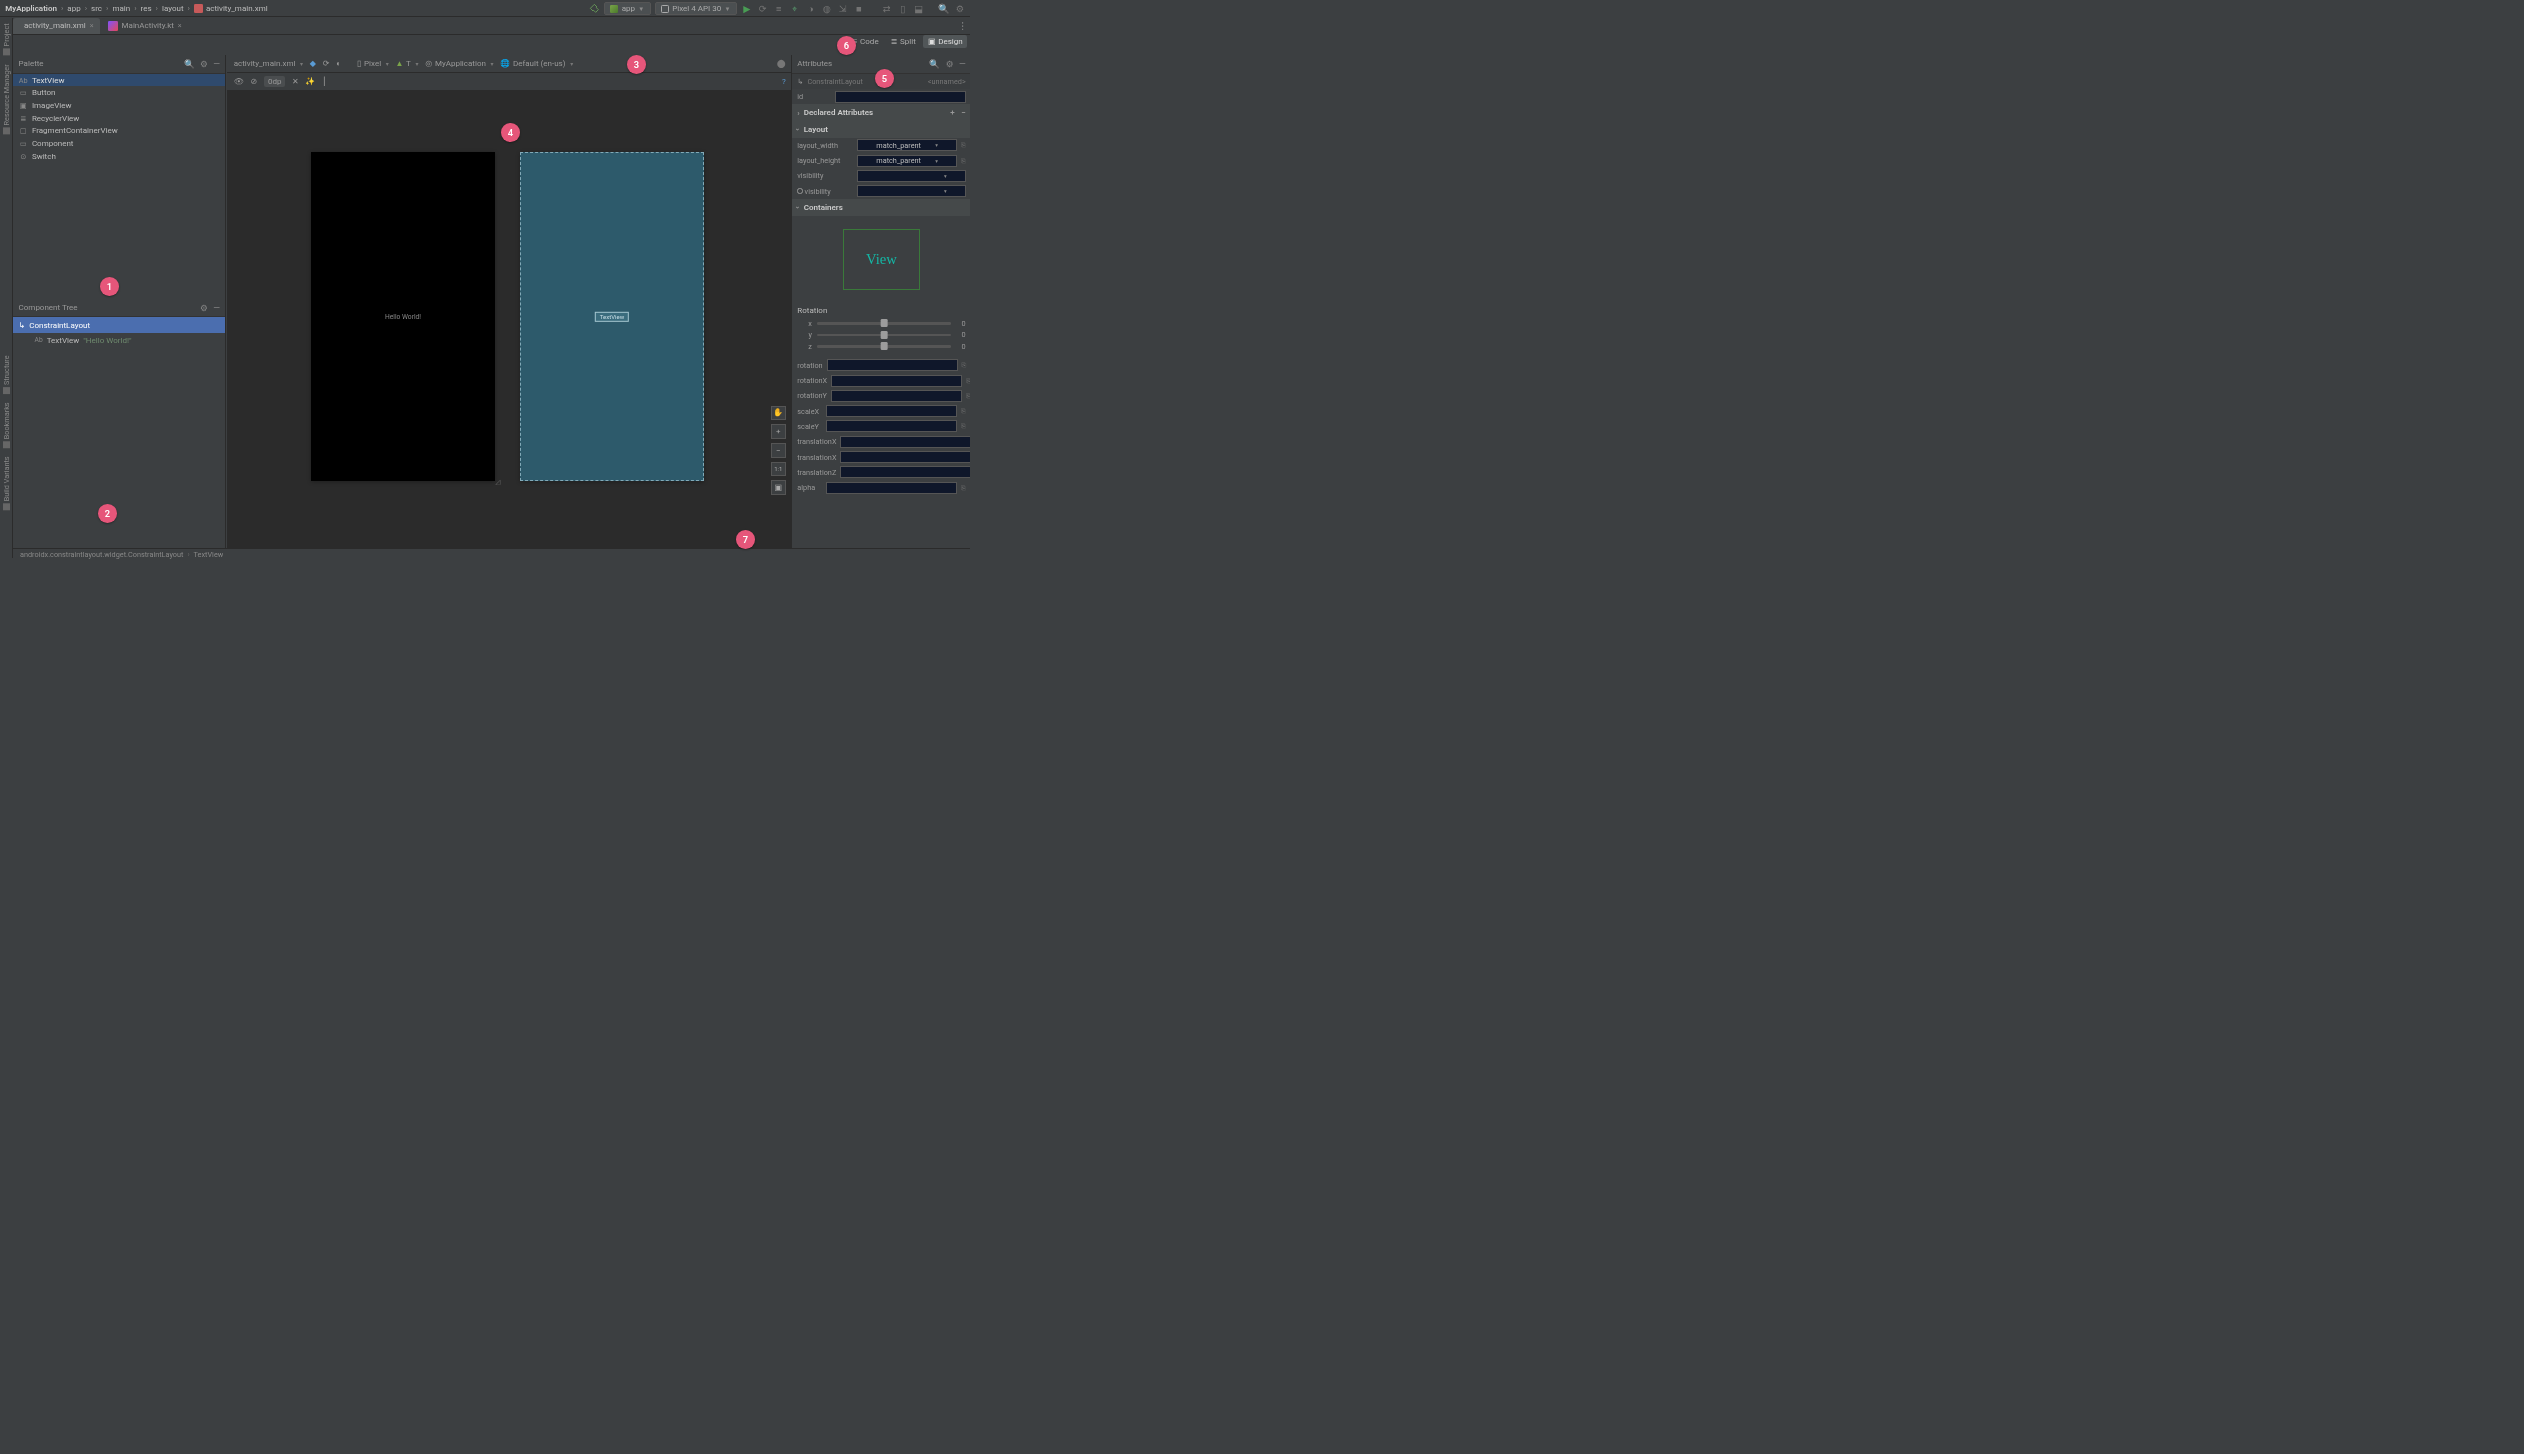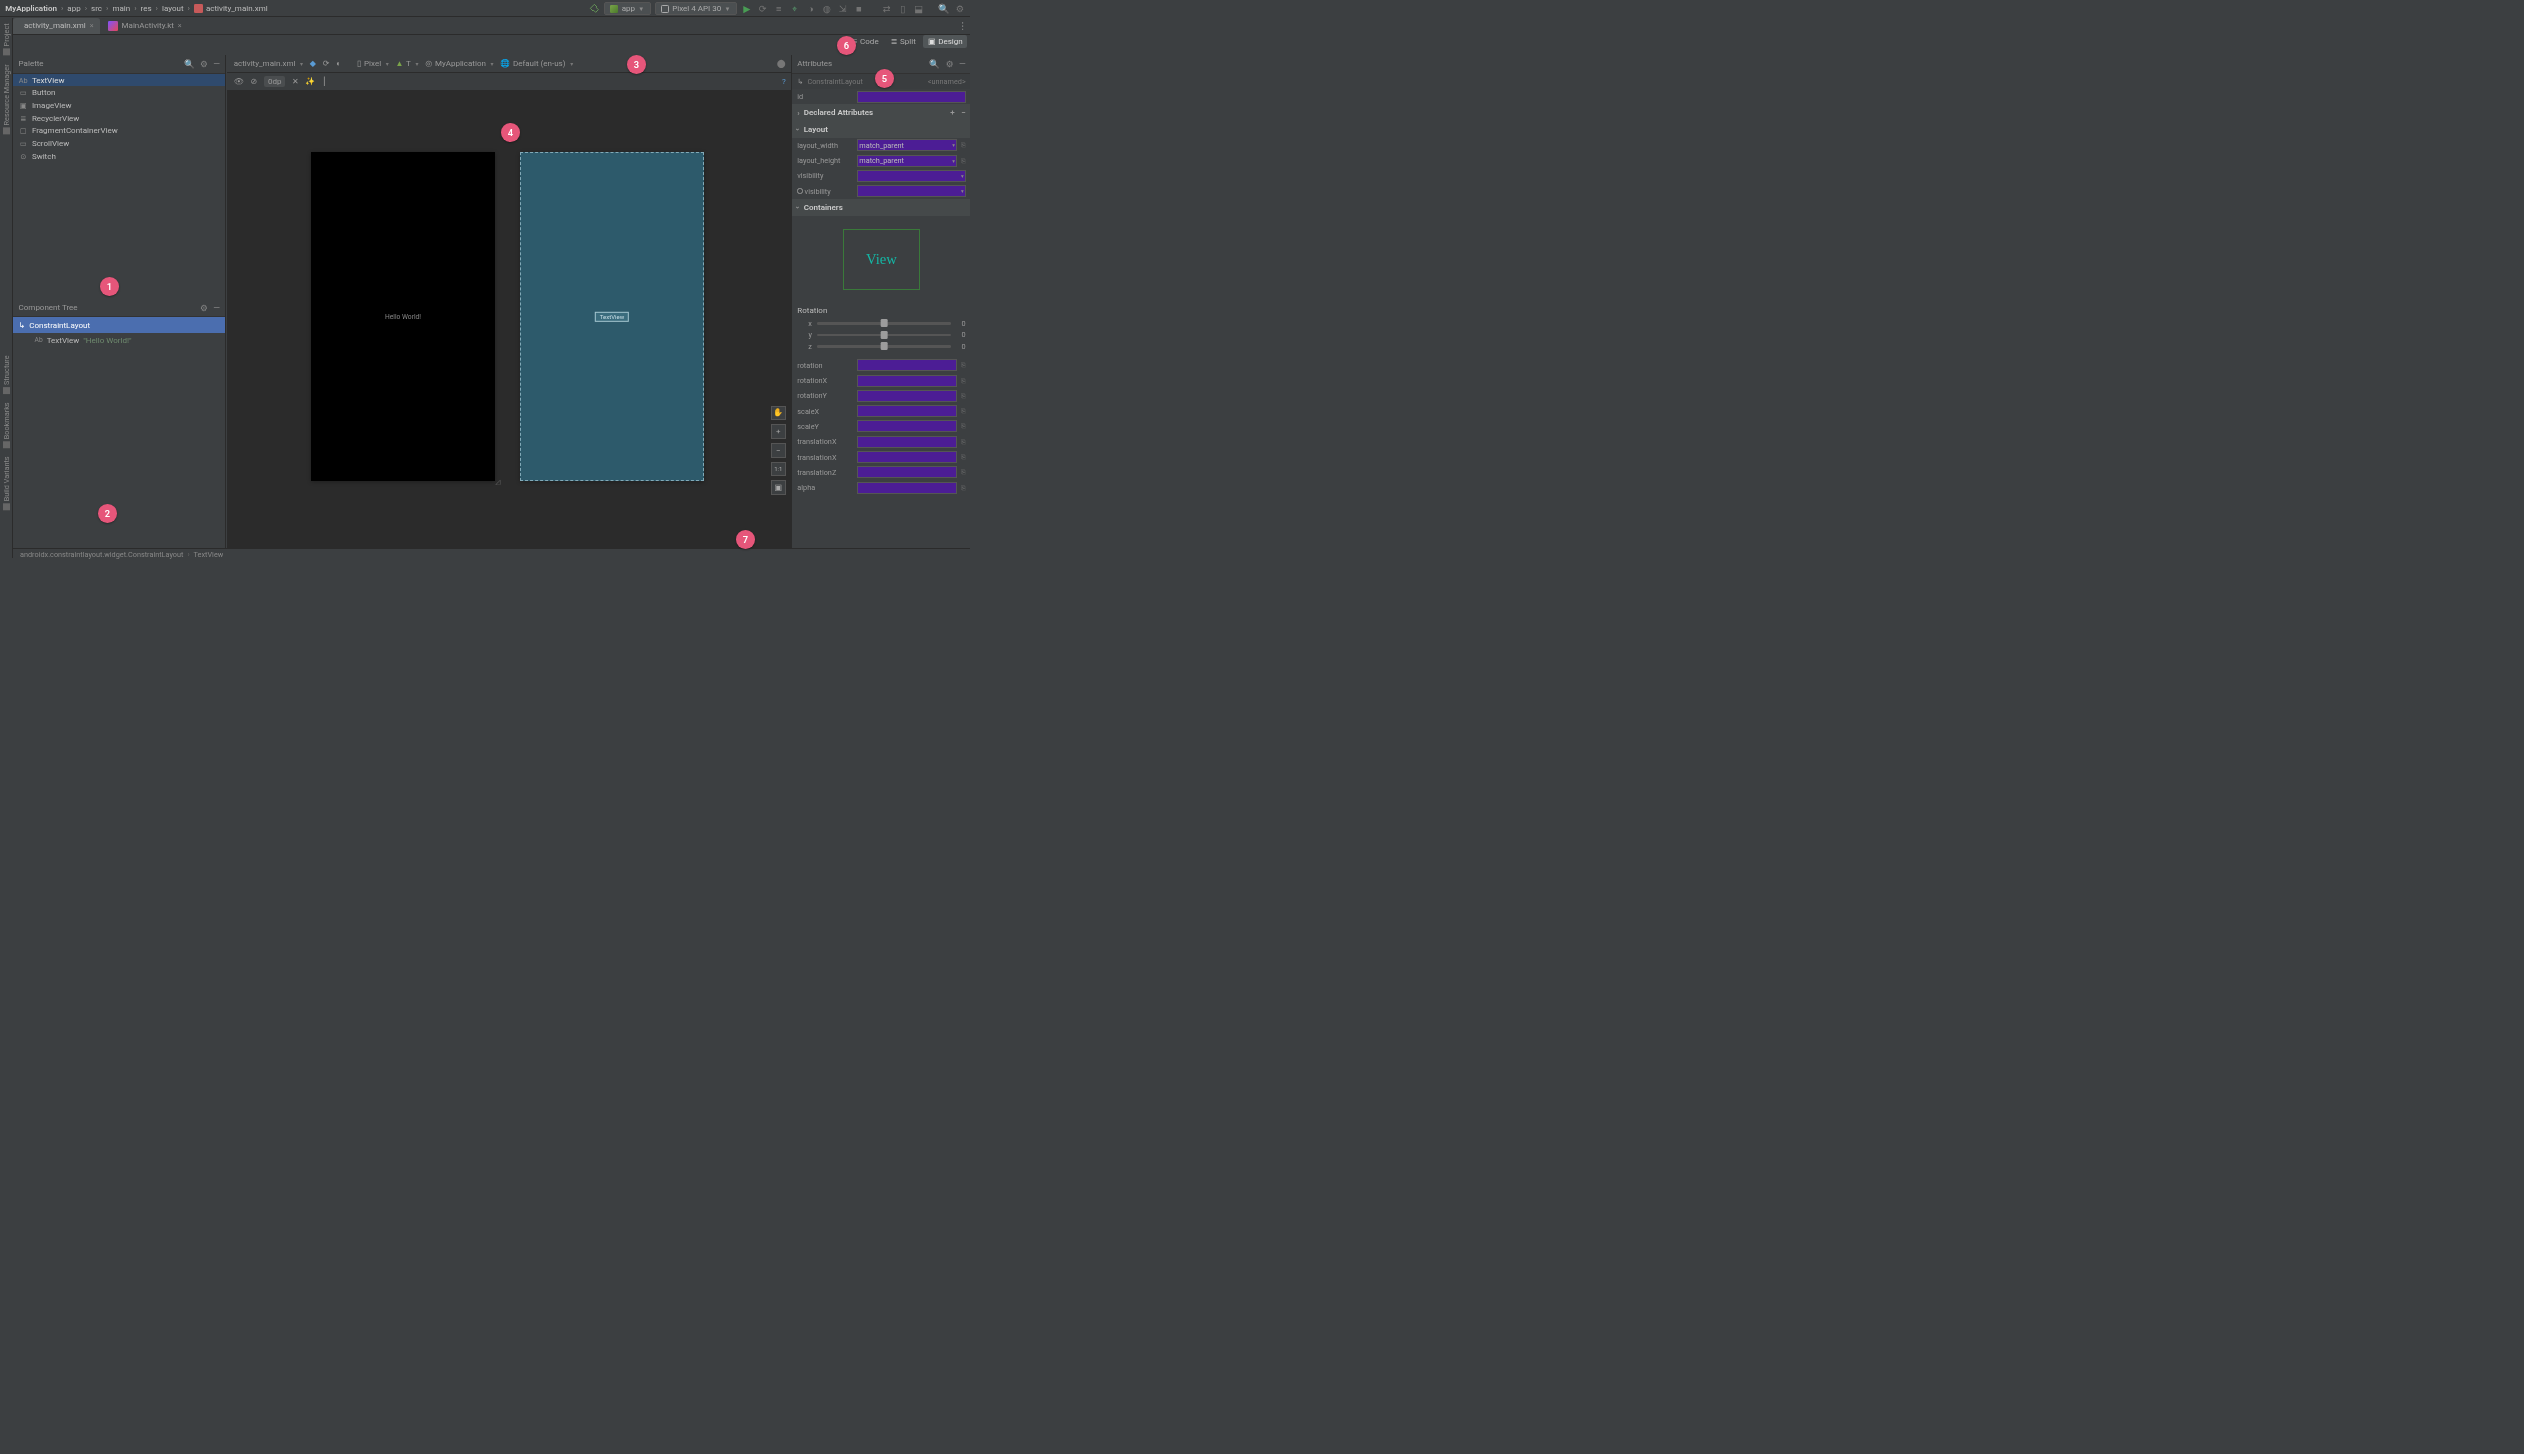--- a/index.html
+++ b/index.html
@@ -55,21 +55,21 @@
 .device.design { left:84px; top:61px; background:#000000; }
 .device.blueprint { left:293px; top:61px; background:#2d5a6b; border:0.7px dashed #82aab8; }
 .device.design .hw { position:absolute; top:50%; left:50%; transform:translate(-50%,-50%); font-size:6.7px; color:#888; }
 .device.blueprint .tvbox { position:absolute; top:50%; left:50%; transform:translate(-50%,-50%); background:#3a6c7d; border:0.7px solid #a3c4cf; color:#c7dde4; font-size:6px; padding:0.7px 4px; }
 .resize-handle { position:absolute; right:-5.3px; bottom:-5.3px; color:#666; font-size:6.7px; }
 .zoom-ctrl { position:absolute; right:5.3px; bottom:53px; display:flex; flex-direction:column; gap:4px; align-items:center; color:#aaa; }
 .zoom-ctrl .zb { width:14.7px; height:14.7px; background:#3c3f41; border:0.7px solid #555; display:flex; align-items:center; justify-content:center; font-size:8px; }
 .attrs { position:absolute; left:791px; top:55px; width:180px; height:493px; background:#3c3f41; border-left:0.7px solid #2b2b2b; overflow:hidden; }
 .attr-row { display:flex; align-items:center; height:15.3px; padding:0 5.3px; color:#999; font-size:7.3px; gap:4px; }
 .attr-row .lbl { width:56px; color:#999; }
-.attr-row input, .attr-row .sel { flex:1; background:#4c1d95; border:0.7px solid #555; height:12px; color:#bbb; font-size:7.3px; padding:0 1px; }
+.attr-row input, .attr-row .sel { flex:1; background:#0f172a; border:0.7px solid #555; height:12px; color:#bbb; font-size:7.3px; padding:0 18px; }
 .attr-row .sel { display:flex; align-items:center; justify-content:space-between; }
 .attr-row .sel::after { content:"▾"; color:#888; font-size:5.3px; }
 .attr-sec { background:#45494a; height:16.7px; display:flex; align-items:center; padding:0 5.3px; color:#ccc; font-weight:600; justify-content:space-between; }
 .attr-sec .chev::before { content:"›"; margin-right:4px; color:#999; transform:rotate(90deg); display:inline-block; }
 .attr-sec.collapsed .chev::before { transform:none; }
 .view-box { margin:13.3px auto; width:77px; height:61px; border:0.7px solid #3a7a3a; display:flex; align-items:center; justify-content:center; color:#14b8a6; font-size:14.7px; font-family:serif; }
 .slider-row { display:flex; align-items:center; padding:1.3px 5.3px; gap:5.3px; color:#999; font-size:7.3px; }
 .slider-row .sl-lbl { width:14.7px; text-align:right; }
 .slider-row .track { flex:1; height:2.7px; background:#555; position:relative; border-radius:1.3px; }
 .slider-row .thumb { position:absolute; left:50%; top:-2.7px; width:6.7px; height:8px; background:#9c9c9c; border-radius:1.3px; transform:translateX(-50%); }
@@ -212,21 +212,21 @@
       <div class="pi">
           <span class="ico">≣</span>
           <span>RecyclerView</span>
         </div>
       <div class="pi">
           <span class="ico">▢</span>
           <span>FragmentContainerView</span>
         </div>
       <div class="pi">
           <span class="ico">▭</span>
-          <span>ScrollView</span>
+          <span>Component</span>
         </div>
       <div class="pi">
           <span class="ico">⊙</span>
           <span>Switch</span>
         </div>
     </div>
   </div>
   <div class="panel-header">
     <span>Component Tree</span>
     <span class="tools">

